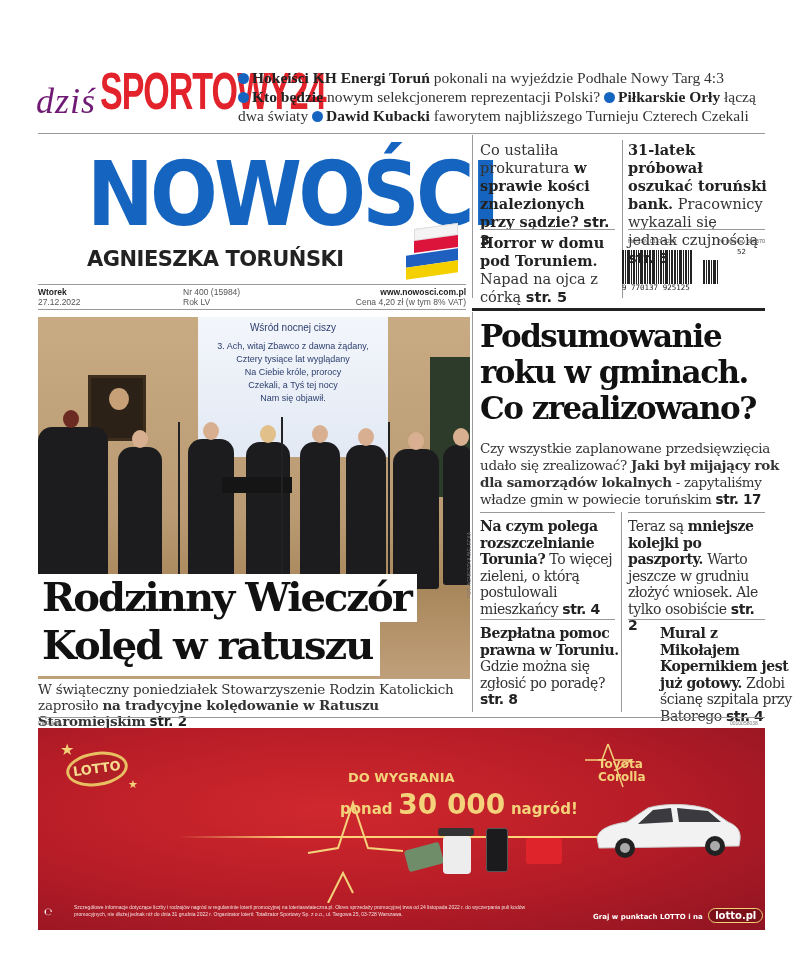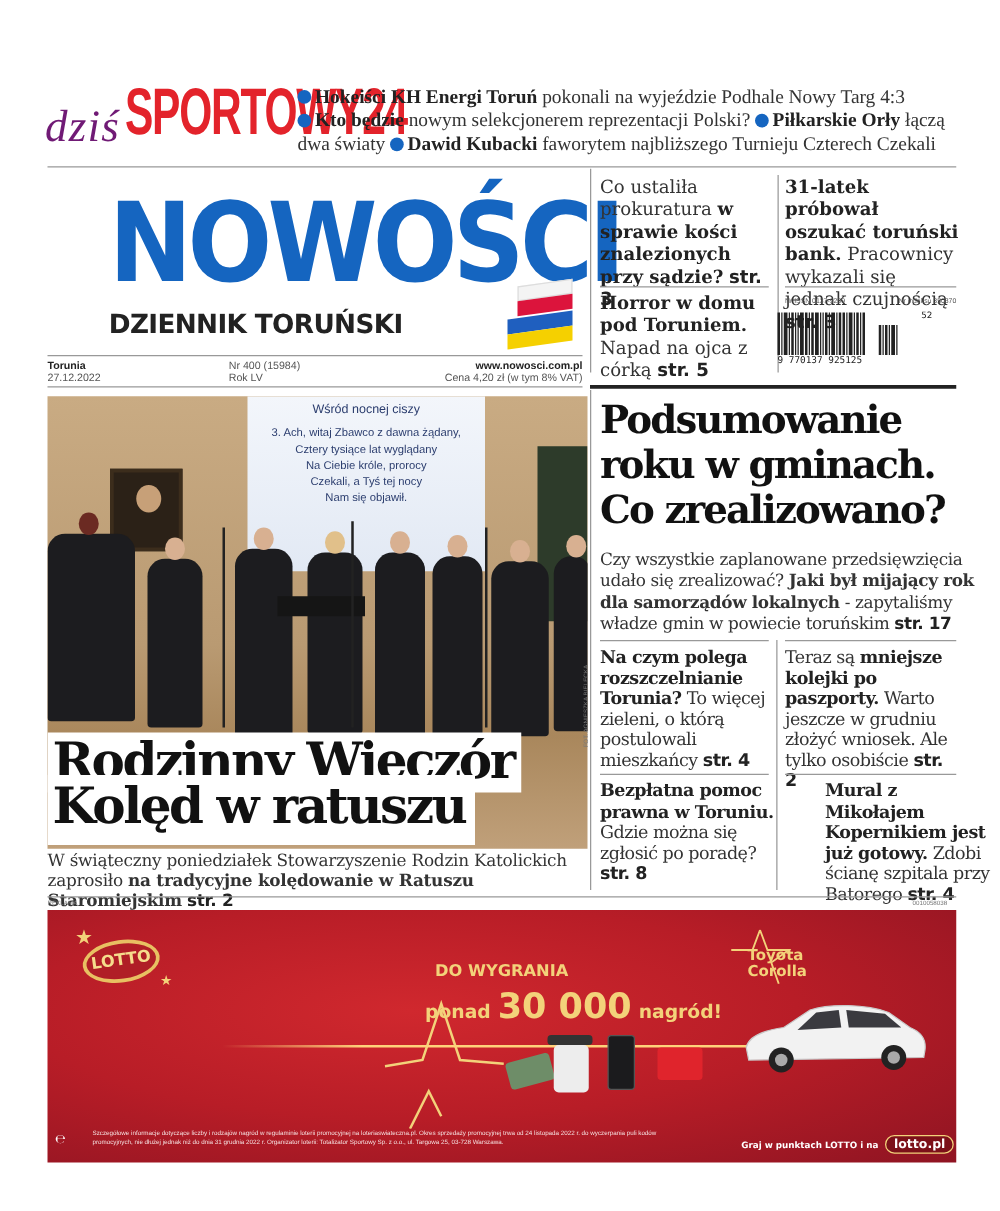--- a/index.html
+++ b/index.html
@@ -82,31 +82,31 @@
 <div class="abs dzis">dziś</div>
 <div class="abs sport">SPORTOWY24</div>
 <div class="abs teaser">
   <span class="dot"></span><b>Hokeiści KH Energi Toruń</b><span> pokonali na wyjeździe Podhale Nowy Targ 4:3</span><br>
   <span class="dot"></span><b>Kto będzie</b><span> nowym selekcjonerem reprezentacji Polski? </span><span class="dot"></span><b>Piłkarskie Orły</b><span> łączą dwa światy </span><span class="dot"></span><b>Dawid Kubacki</b><span> faworytem najbliższego Turnieju Czterech Czekali</span>
 </div>
 
 <div class="abs hr" style="left:38px; top:133px; width:727px;"></div>
 
 <div class="abs logo">NOWOŚCI</div>
-<div class="abs logo-sub">DZIENNIK TORUŃSKI</div>
+<div class="abs logo-sub">AGNIESZKA TORUŃSKI</div>
 <div class="abs flag">
   <div style="background:#f4f4f4; border:1px solid #ddd;"></div>
   <div style="background:#dc143c; margin-top:0;"></div>
   <div style="background:#1f5fbf; margin-top:2px; margin-left:-8px;"></div>
   <div style="background:#f5d000; margin-left:-8px;"></div>
 </div>
 
 <div class="abs hr" style="left:38px; top:284px; width:428px;"></div>
 <div class="abs meta" style="left:38px; top:287px;">
-  <b>Torunia</b><br>
+  <b>Wtorek</b><br>
   <span>27.12.2022</span>
 </div>
 <div class="abs meta" style="left:183px; top:287px;">
   <span>Nr 400 (15984)</span><br>
   <span>Rok LV</span>
 </div>
 <div class="abs meta" style="left:300px; top:287px; width:166px; text-align:right;">
   <b>www.nowosci.com.pl</b><br>
   <span>Cena 4,20 zł (w tym 8% VAT)</span>
 </div>
@@ -197,21 +197,21 @@
     <div class="head" style="left:320px; top:111px;"></div>
   <div class="singer" style="left:355px; top:132px; width:46px; height:140px;"></div>
     <div class="head" style="left:370px; top:115px;"></div>
   <div class="singer" style="left:405px; top:128px; width:30px; height:140px;"></div>
     <div class="head" style="left:415px; top:111px;"></div>
   <div class="abs" style="left:184px; top:160px; width:70px; height:16px; background:#151515;"></div>
   <div class="stand" style="left:140px; top:105px; height:160px;"></div>
   <div class="stand" style="left:243px; top:100px; height:165px;"></div>
   <div class="stand" style="left:350px; top:105px; height:160px;"></div>
 
-  <div class="headline-box" style="top:269px; padding:0 6px 2px 4px; font-size:40px; line-height:46px;">Rodzinny Wieczór</div>
+  <div class="headline-box" style="top:257px; padding:0 6px 2px 4px; font-size:40px; line-height:46px;">Rodzinny Wieczór</div>
   <div class="headline-box" style="top:303px; padding:0 8px 6px 4px; font-size:40px; line-height:50px;">Kolęd w ratuszu</div>
 </div>
 <div class="abs credit">FOT. AGNIESZKA BIELECKA</div>
 
 <div class="abs caption">
   <span>W świąteczny poniedziałek Stowarzyszenie Rodzin Katolickich zaprosiło </span><b>na tradycyjne kolędowanie w Ratuszu Staromiejskim</b> <span class="str">str. 2</span>
 </div>
 
 <div class="abs vr" style="left:472px; top:312px; height:400px;"></div>
 <div class="abs big">Podsumowanie roku w gminach. Co zrealizowano?</div>

